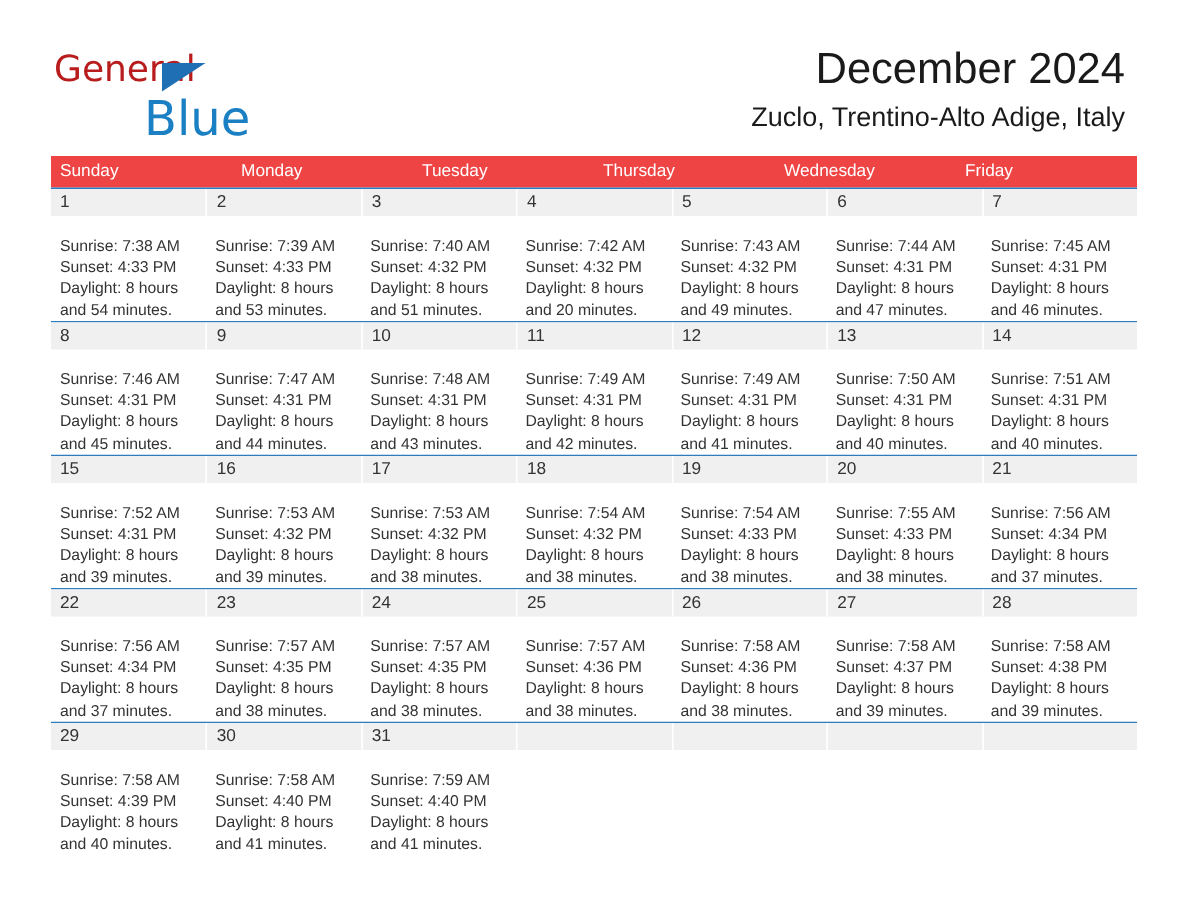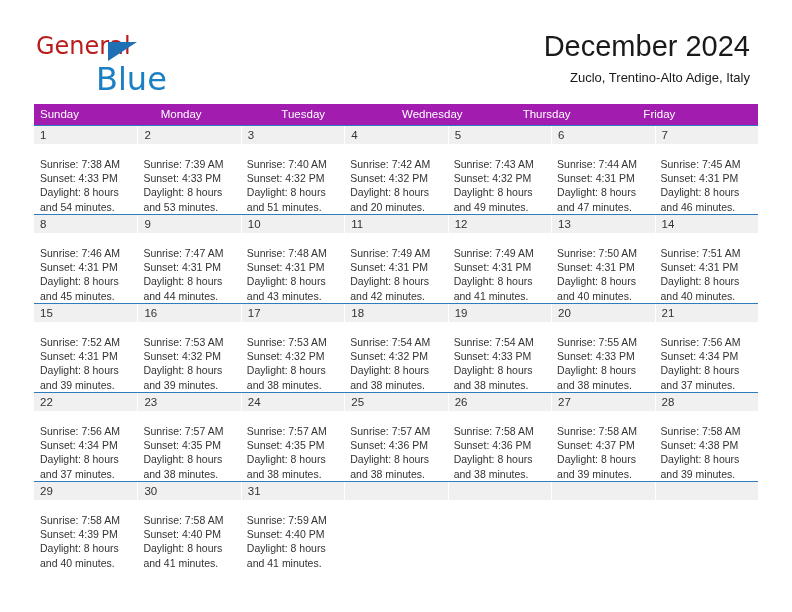--- a/index.html
+++ b/index.html
@@ -70,37 +70,37 @@
     text-align: right;
   }
   .cal-title {
     font-size: 29px;
     color: #1a1a1a;
     font-family: "Liberation Sans", sans-serif;
     line-height: 36px;
     white-space: nowrap;
   }
   .cal-subtitle {
-    font-size: 13px;
+    font-size: 18px;
     color: #1a1a1a;
     line-height: 22px;
     margin-top: 3px;
     white-space: nowrap;
   }
 
   
   .calendar {
     position: absolute;
     left: 34px;
     top: 104px;
     width: 724px;
   }
   .weekday-row {
     display: flex;
-    background: #a21caf;
+    background: #ef4444;
     height: 21px;
   }
   .weekday {
     flex: 1 1 0;
     color: #ffffff;
     font-size: 11.5px;
     line-height: 21px;
     padding-left: 6px;
     box-sizing: border-box;
     white-space: nowrap;
@@ -169,22 +169,22 @@
     </div>
 
   </div>
 
   <div class="calendar">
 
     <div class="weekday-row">
       <div class="weekday">Sunday</div>
       <div class="weekday">Monday</div>
       <div class="weekday">Tuesday</div>
+      <div class="weekday">Thursday</div>
       <div class="weekday">Wednesday</div>
-      <div class="weekday">Thursday</div>
       <div class="weekday">Friday</div>
     </div>
 
     <div class="week">
       <div class="daycell">
         <div class="daynum-band">1</div>
         <div class="cell-body">
           <div class="cell-line">Sunrise: 7:38 AM</div>
           <div class="cell-line">Sunset: 4:33 PM</div>
           <div class="cell-line">Daylight: 8 hours</div>

